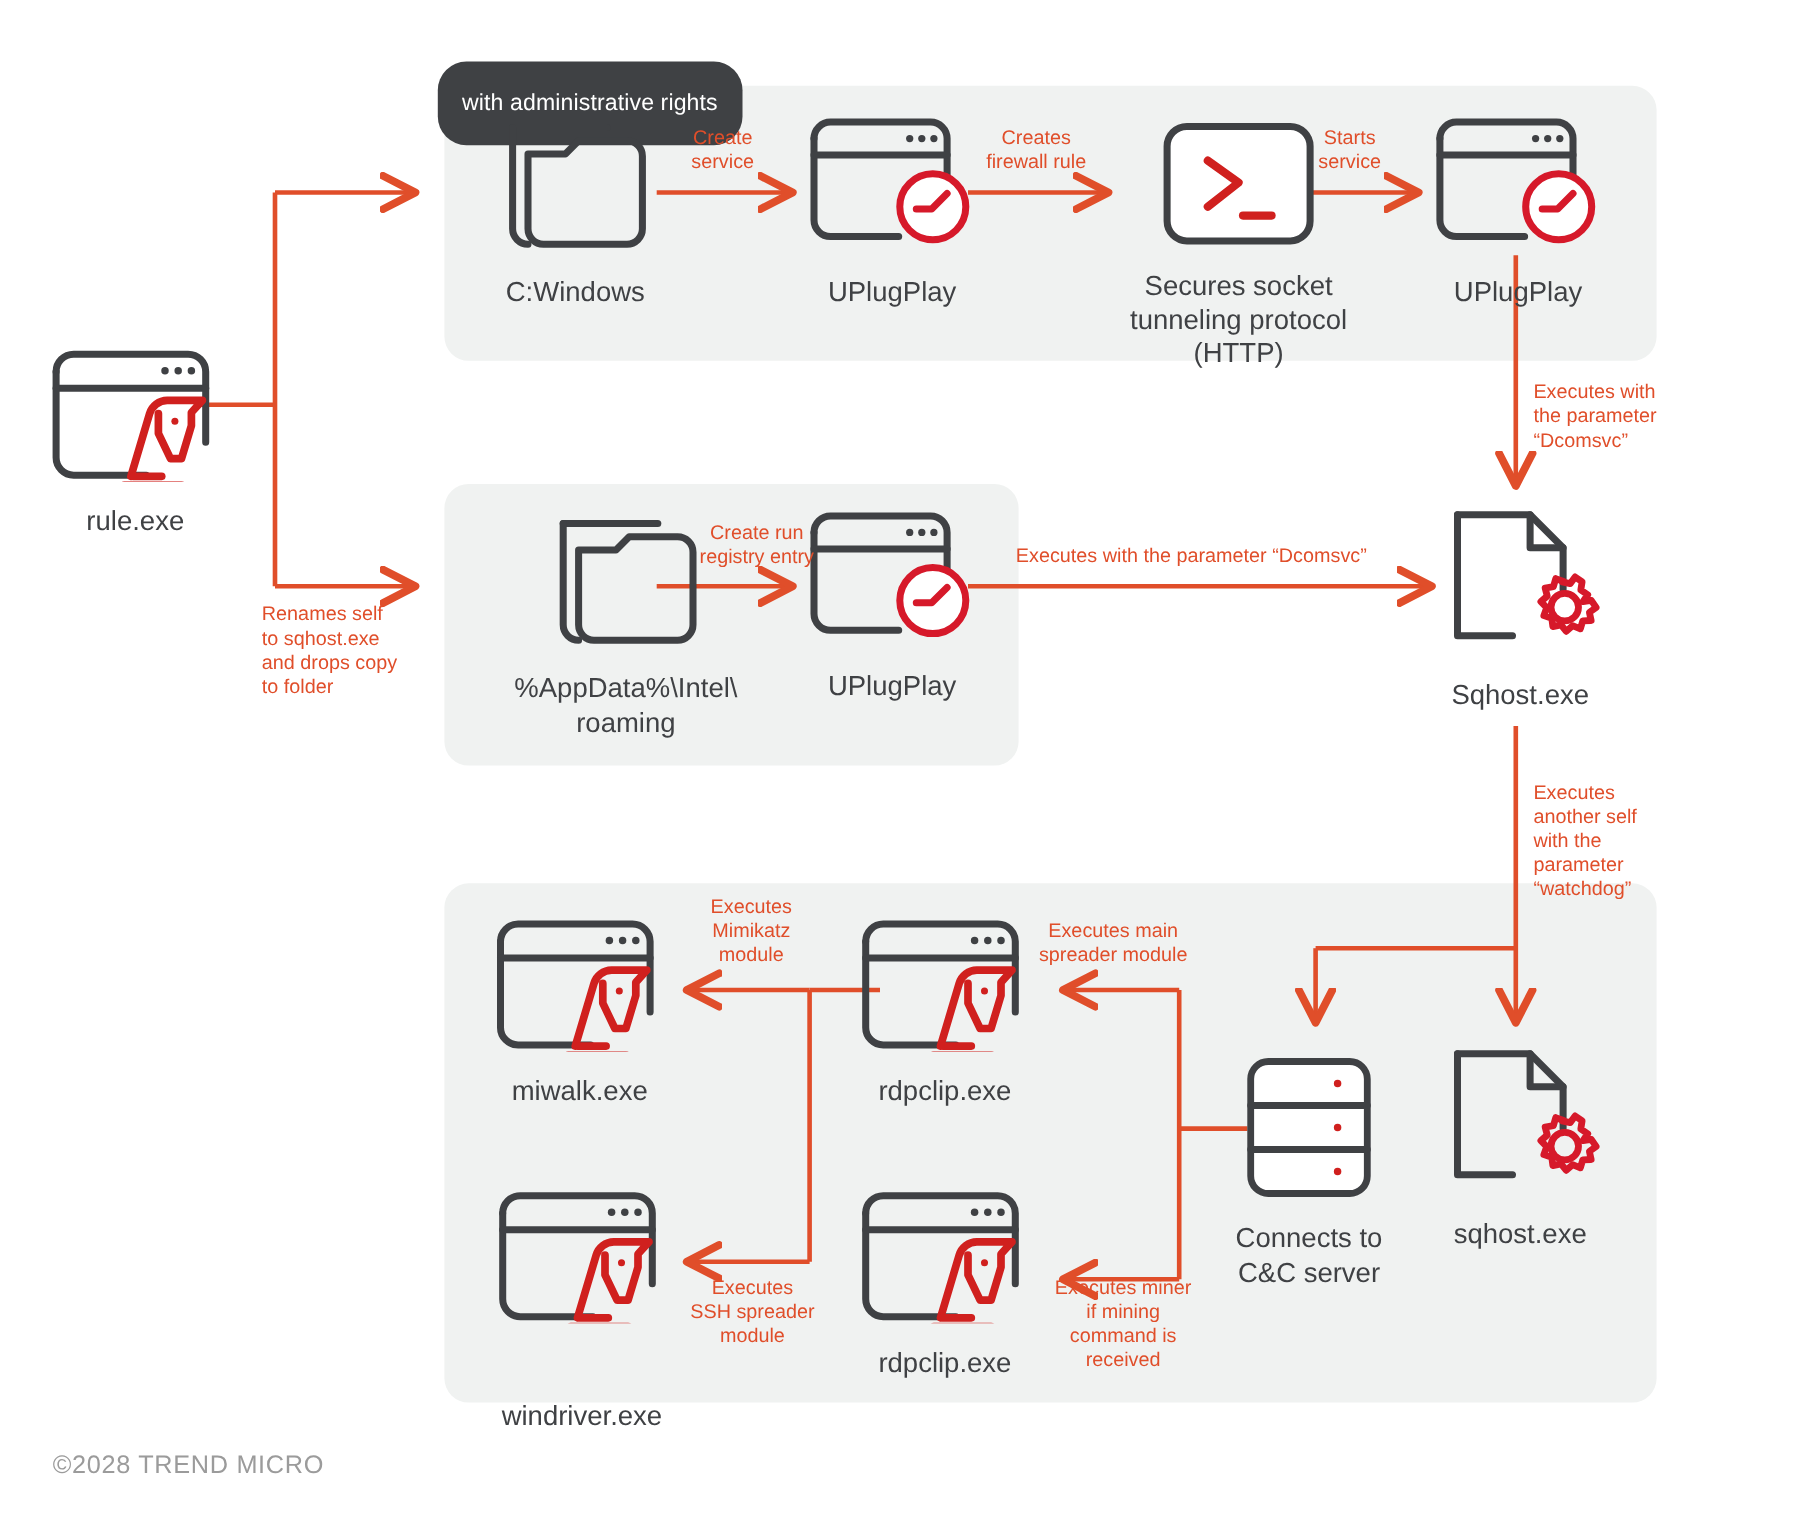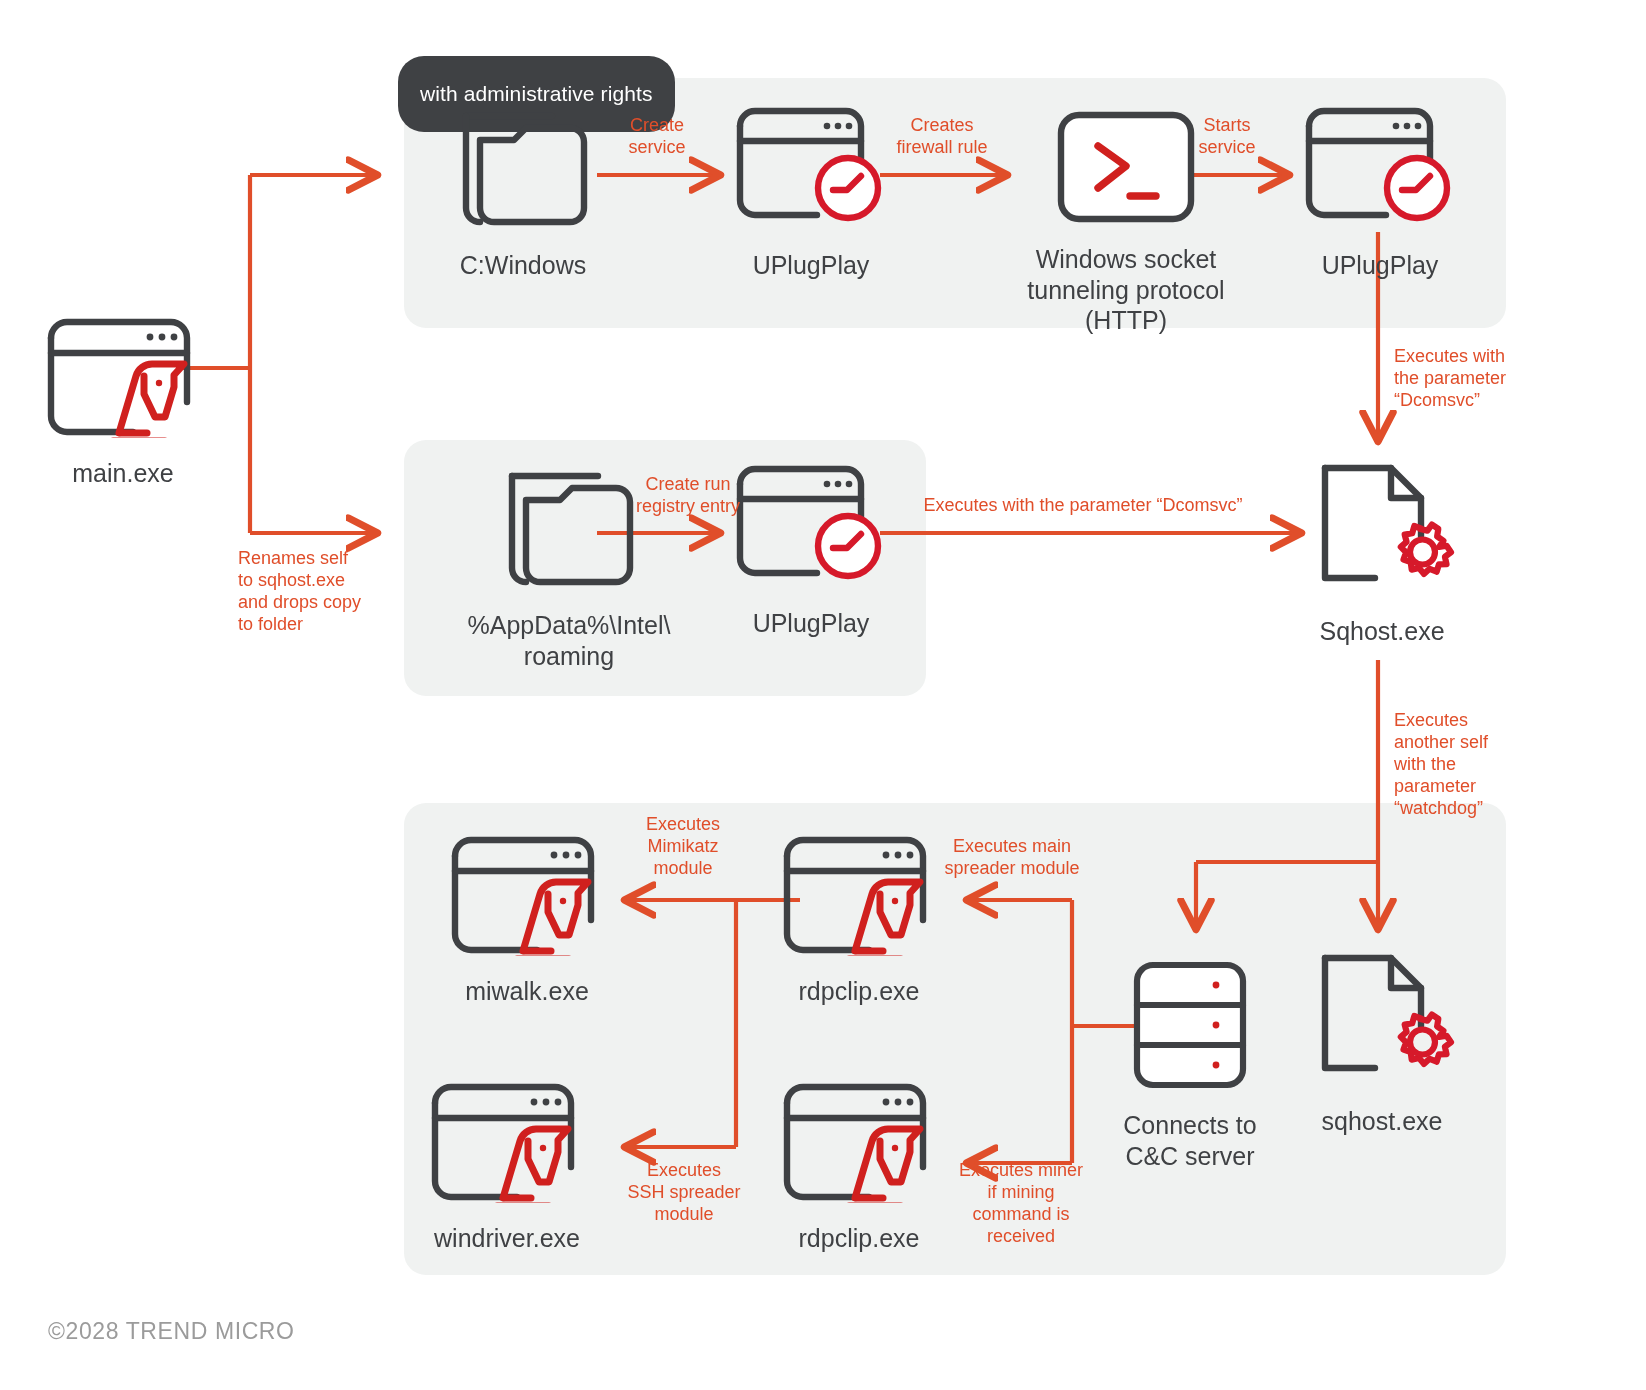--- a/index.html
+++ b/index.html
@@ -101,21 +101,21 @@
             <circle cx="131" cy="27" r="3.4"></circle>
         </g>
         <g fill="none" stroke="#d0201e" stroke-width="7" stroke-linecap="round" stroke-linejoin="round">
           <path d="M76,123 L93,66 a17,17 0 0 1 16,-12 h32 l-10,11 v12 l-9,30 h-10 l-11,-23 v-18"></path>
           <path d="M78,123 h26"></path>
           <path d="M70,131 h52"></path>
         </g>
         <circle cx="116" cy="73" r="3.2" fill="#d0201e"></circle>
       </svg>
     </div>
-    <div class="nodelabel">main.exe</div>
+    <div class="nodelabel">rule.exe</div>
   </div>
 
   <div class="node" style="left:443px;top:110px;width:160px;">
     <div class="nodeicon">
       <svg width="150" height="120" viewBox="0 0 150 120">
         <g fill="none" stroke="#3f4144" stroke-width="6.4" stroke-linecap="round" stroke-linejoin="round">
           <path d="M18,6 h86"></path>
           <path d="M18,6 v92 a14,14 0 0 0 14,14"></path>
           <path d="M32,30 h34 l12,-12 h44 a14,14 0 0 1 14,14 v66 a14,14 0 0 1 -14,14 H46 a14,14 0 0 1 -14,-14 z"></path>
         </g>
@@ -149,21 +149,21 @@
   <div class="node" style="left:1016px;top:110px;width:220px;">
     <div class="nodeicon">
       <svg width="140" height="114" viewBox="0 0 140 114">
         <rect x="5" y="5" width="130" height="104" rx="18" ry="18" fill="#ffffff" stroke="#3f4144" stroke-width="6.4"></rect>
         <g fill="none" stroke="#d0201e" stroke-width="7.4" stroke-linecap="round" stroke-linejoin="round">
           <path d="M42,36 L70,56 L42,78"></path>
           <path d="M74,86 h26"></path>
         </g>
       </svg>
     </div>
-    <div class="nodelabel">Windows socket
+    <div class="nodelabel">Secures socket
 tunneling protocol (HTTP)</div>
   </div>
 
   <div class="node" style="left:1300px;top:104px;width:160px;">
     <div class="nodeicon">
       <svg width="158" height="126" viewBox="0 0 158 126">
         <g fill="none" stroke="#3f4144" stroke-width="6.4" stroke-linecap="round" stroke-linejoin="round">
           <path d="M8,22 a15,15 0 0 1 15,-15 h91 a15,15 0 0 1 15,15 v46"></path>
           <path d="M8,22 v74 a15,15 0 0 0 15,15 h62"></path>
           <path d="M8,37 h121"></path>
@@ -277,21 +277,21 @@
           <path d="M76,123 L93,66 a17,17 0 0 1 16,-12 h32 l-10,11 v12 l-9,30 h-10 l-11,-23 v-18"></path>
           <path d="M78,123 h26"></path>
           <path d="M70,131 h52"></path>
         </g>
         <circle cx="116" cy="73" r="3.2" fill="#d0201e"></circle>
       </svg>
     </div>
     <div class="nodelabel">rdpclip.exe</div>
   </div>
 
-  <div class="node" style="left:423px;top:1075px;width:168px;">
+  <div class="node" style="left:445px;top:1075px;width:168px;gap:48px;">
     <div class="nodeicon">
       <svg width="160" height="128" viewBox="0 0 160 128">
         <g fill="none" stroke="#3f4144" stroke-width="6.4" stroke-linecap="round" stroke-linejoin="round">
           <path d="M8,28 a16,16 0 0 1 16,-16 h104 a16,16 0 0 1 16,16 v64"></path>
           <path d="M8,28 v78 a16,16 0 0 0 16,16 h66"></path>
           <path d="M8,43 h136"></path>
         </g>
         <g fill="#3f4144">
           <circle cx="107" cy="27" r="3.4"></circle>
             <circle cx="119" cy="27" r="3.4"></circle>

